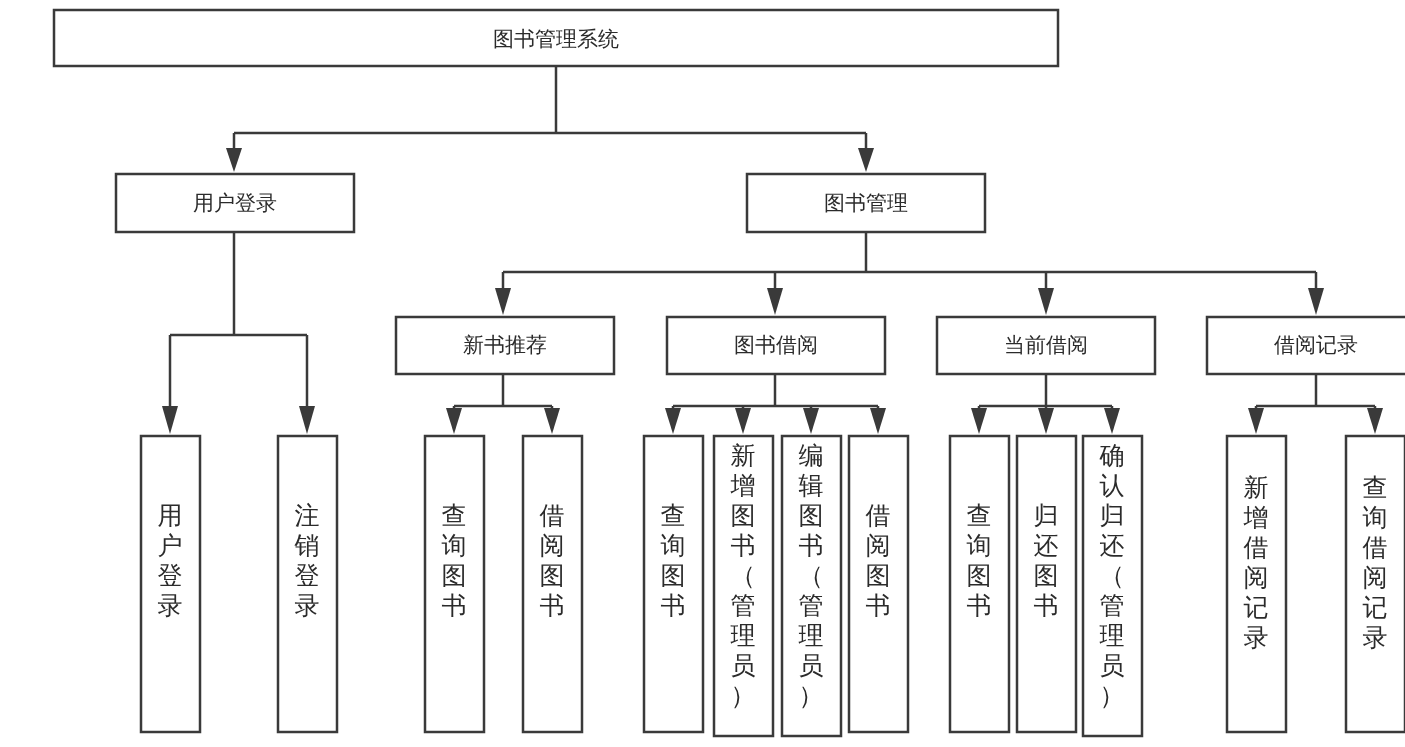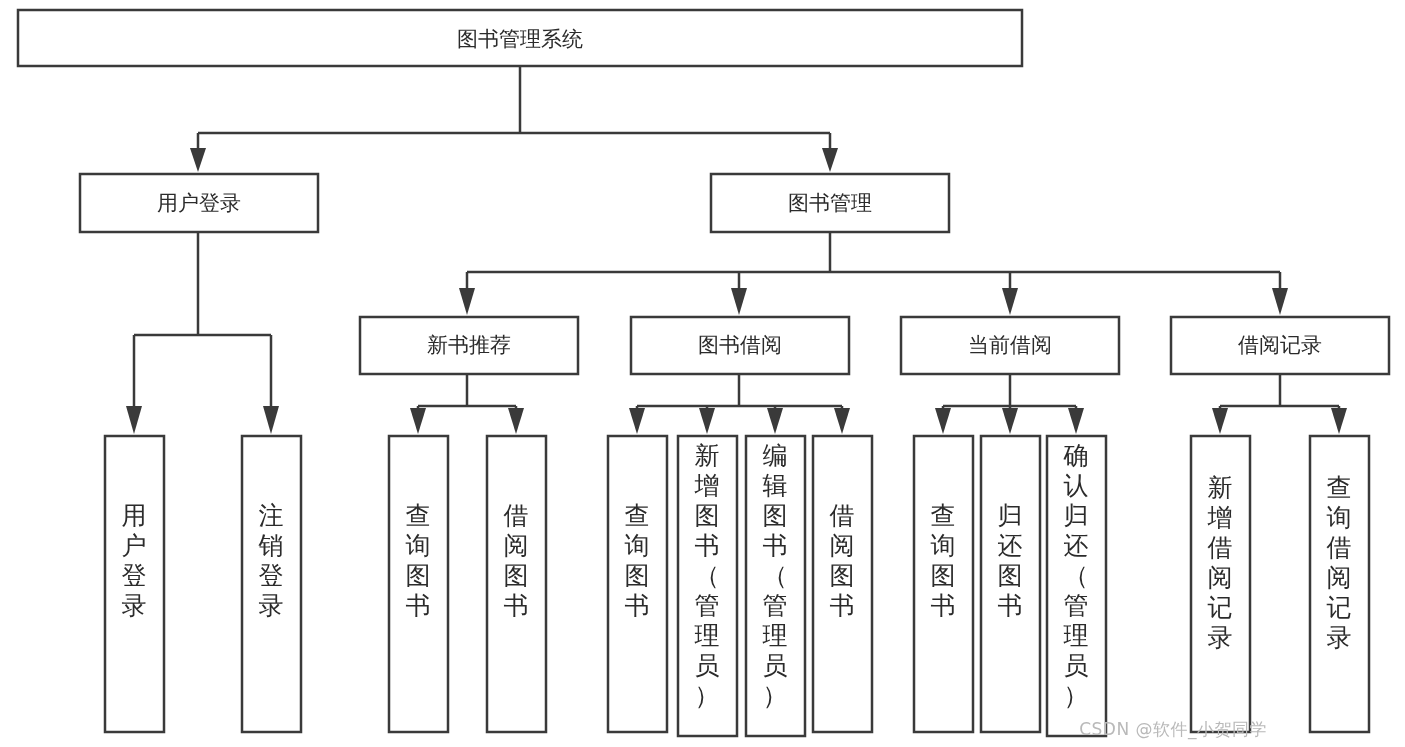--- a/index.html
+++ b/index.html
@@ -10,20 +10,21 @@
   body {
     width: 1405px;
     height: 747px;
     font-family: "DejaVu Sans", "Liberation Sans", sans-serif;
     overflow: hidden;
   }
   #chart-root {
     position: relative;
     width: 1275px;
     height: 747px;
+    padding-left: 36px;
   }
   svg.flowchart {
     display: block;
     width: 1405px;
     height: 747px;
   }
   .node-box {
     fill: #ffffff;
     stroke: #3a3a3a;
     stroke-width: 2.5;
@@ -233,14 +234,13 @@
       </g>
 
       <g>
         <rect class="node-box" x="1310" y="436" width="59" height="296"></rect>
         <text class="node-label-vert" x="1339" y="496"><tspan x="1339" y="496">查</tspan><tspan x="1339" y="526">询</tspan><tspan x="1339" y="556">借</tspan><tspan x="1339" y="586">阅</tspan><tspan x="1339" y="616">记</tspan><tspan x="1339" y="646">录</tspan></text>
       </g>
 
     </g>
   </svg>
 
-  <div class="watermark">CSDN @软件_小贺同学</div>
 </div>
 
 </body></html>

